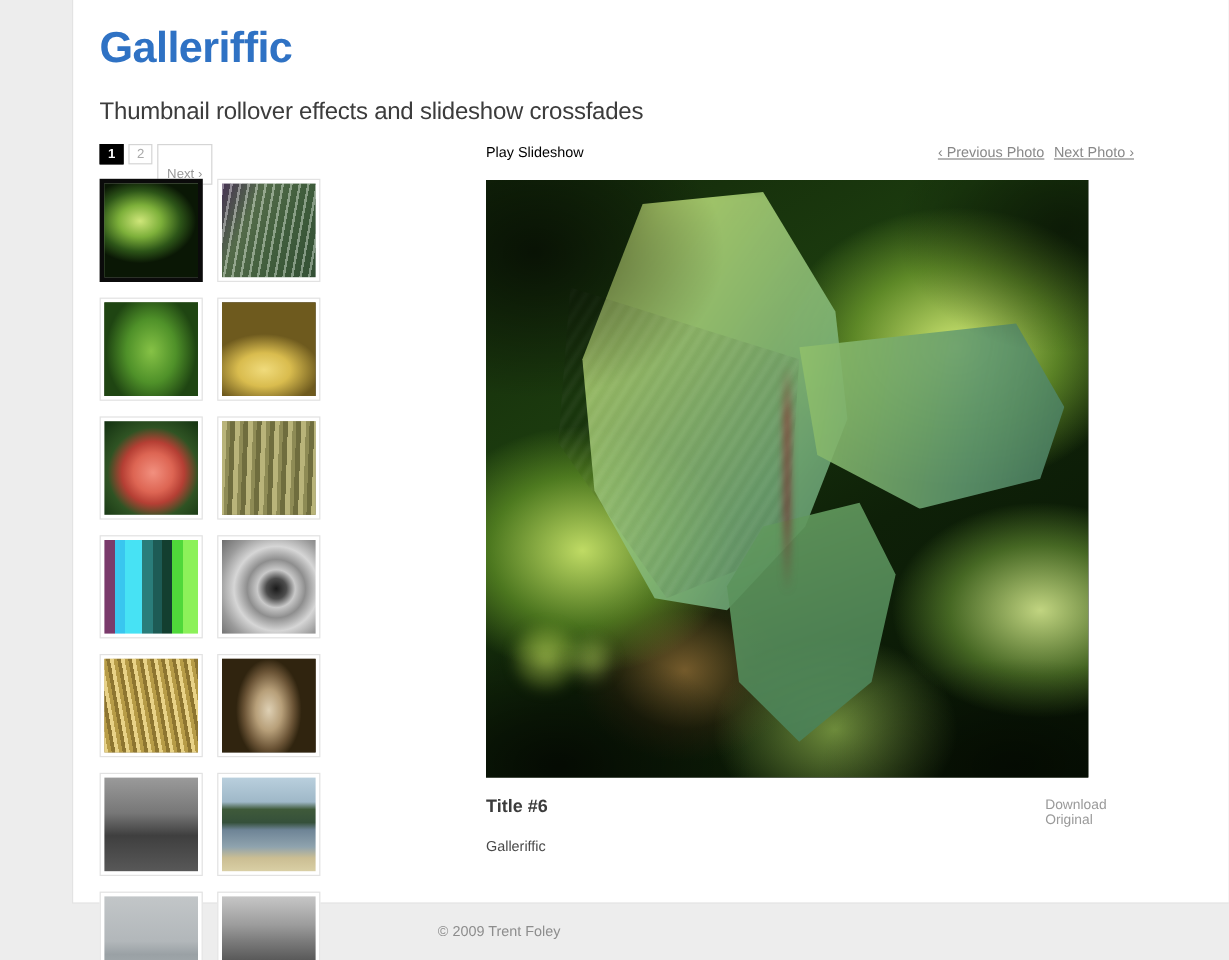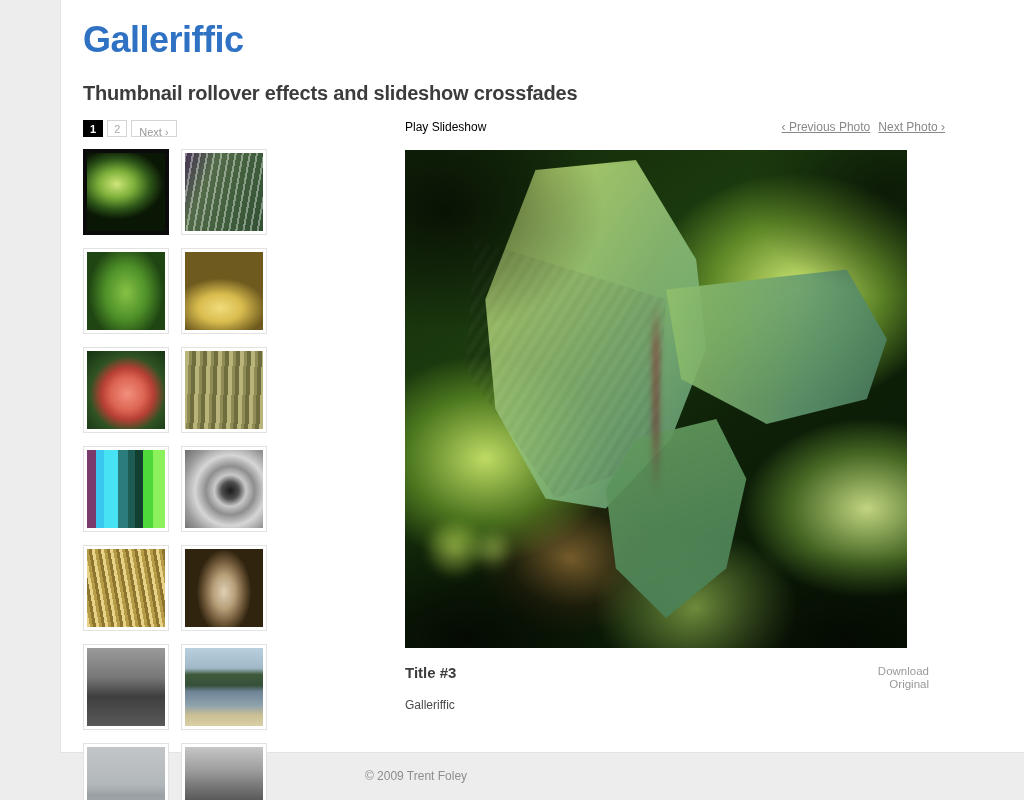--- a/index.html
+++ b/index.html
@@ -41,21 +41,21 @@
     font-size: 36px;
     font-weight: bold;
     letter-spacing: -0.5px;
     color: #2f72c4;
     line-height: 44px;
   }
 
   .site-subtitle {
     margin: 18px 0 0 0;
     font-size: 20px;
-    font-weight: bold;
+    font-weight: normal;
     color: #3c3c3c;
     letter-spacing: -0.2px;
     line-height: 26px;
   }
 
   
   .columns {
     position: relative;
     margin-top: 14px;
   }
@@ -99,21 +99,21 @@
     cursor: pointer;
   }
   .pagination .pg.current {
     background: #000000;
     border-color: #000000;
     color: #ffffff;
     font-weight: bold;
   }
   .pagination .pg.nav {
     color: #999999;
-    padding: 3px 7px;
+    padding: 16px 7px;
   }
 
   
   .thumbs {
     margin-top: 10px;
     width: 272px;
     font-size: 0;
   }
   .thumb {
     display: inline-block;
@@ -308,21 +308,20 @@
   .download-link {
     position: absolute;
     right: -22px;
     top: 1px;
     width: 58px;
     font-size: 11.5px;
     line-height: 13px;
     color: #9a9a9a;
     text-decoration: none;
     cursor: pointer;
-    text-align: right;
   }
 
   
   .footer {
     position: absolute;
     left: 0;
     top: 768px;
     width: 832px;
     text-align: center;
     font-size: 12px;
@@ -386,21 +385,21 @@
             <div class="mp-layer mp-leaf2"></div>
             <div class="mp-layer mp-ribs"></div>
             <div class="mp-layer mp-leaf3"></div>
             <div class="mp-vein"></div>
             <div class="mp-bokeh1"></div>
             <div class="mp-bokeh2"></div>
             <div class="mp-layer mp-dark"></div>
           </div>
 
           <div class="caption">
-            <h3 class="caption-title">Title #3</h3>
+            <h3 class="caption-title">Title #6</h3>
             <p class="caption-desc">Galleriffic</p>
             <a class="download-link">Download Original</a>
           </div>
 
         </div>
 
       </div>
     </div>
   </div>
 

